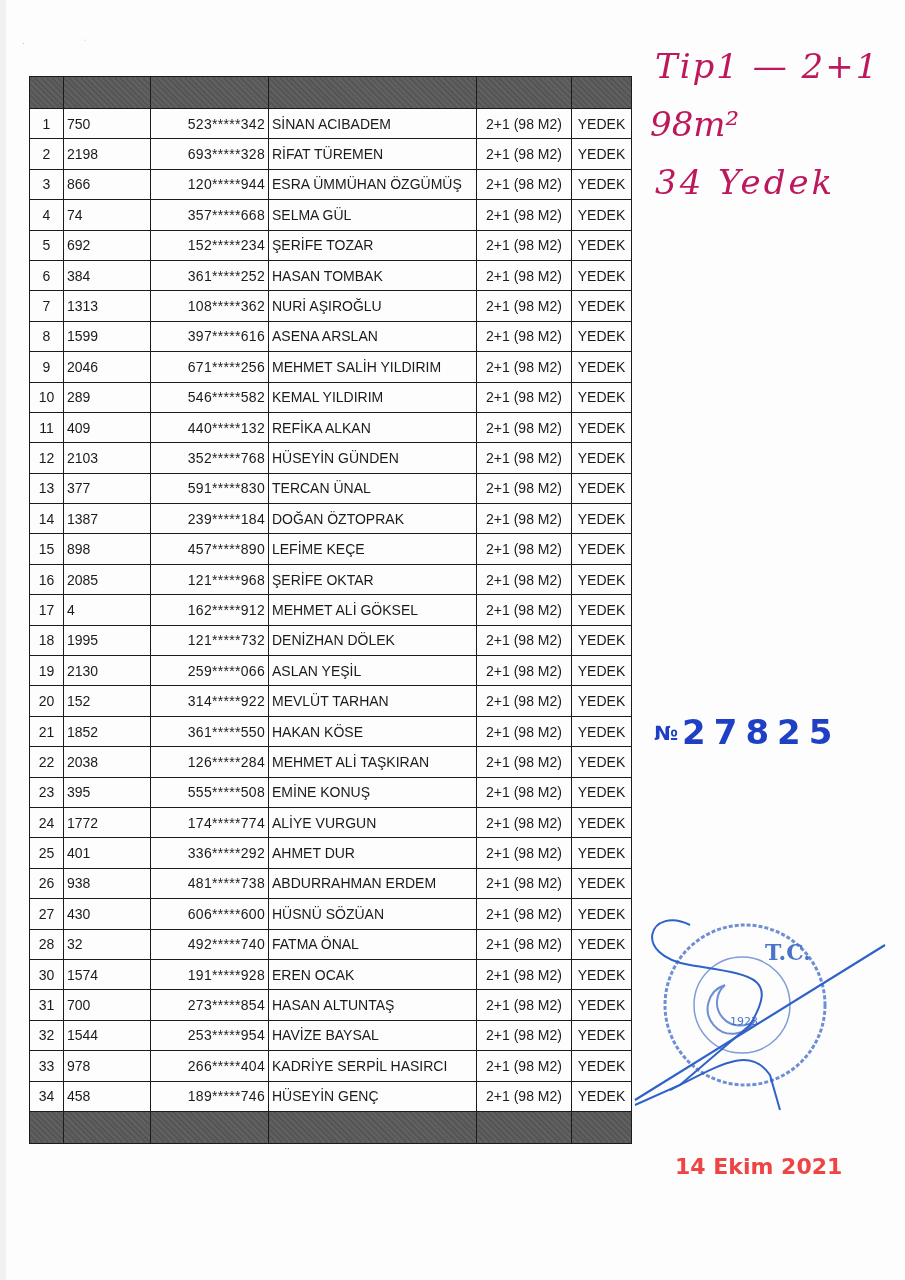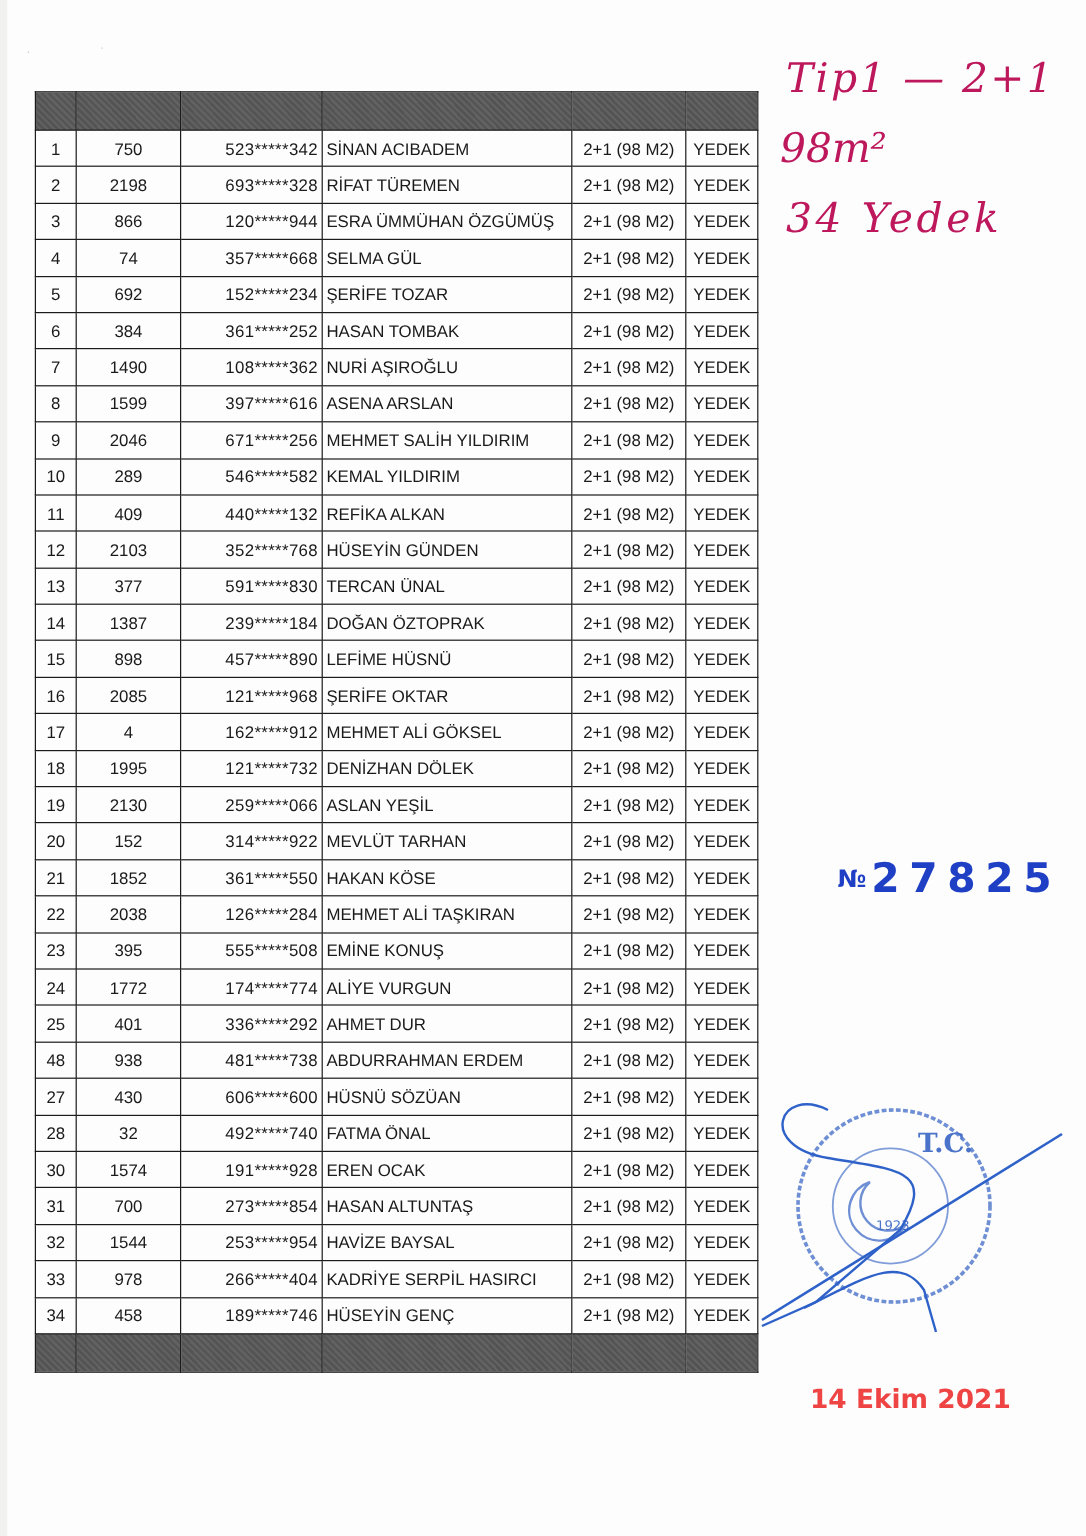--- a/index.html
+++ b/index.html
@@ -12,30 +12,30 @@
   table.list {
     position: absolute; left: 29px; top: 76px; border-collapse: collapse;
     table-layout: fixed; width: 602px;
   }
   table.list td {
     border: 1.5px solid #1b1b1b; height: 29.4px; padding: 0 3px; font-size: 14px;
     white-space: nowrap; overflow: hidden; vertical-align: middle;
   }
   tr.dark td { background: #5a5a5a; background-image: repeating-linear-gradient(45deg, rgba(0,0,0,0.08) 0 2px, rgba(255,255,255,0.05) 2px 4px); height: 31px; }
   td.c-no { text-align: center; }
-  td.c-num { text-align: center; }
+  td.c-num { }
   td.c-id { text-align: right; padding-left: 2px; letter-spacing: 0.3px; }
   td.c-name { text-align: left; padding-left: 4px; }
   td.c-type { text-align: center; padding-left: 3px; border-radius: 10px; }
   td.c-status { text-align: center; font-size: 13.5px; }
   .hand { position: absolute; color: #be185d; font-family: "DejaVu Serif", serif; font-style: italic; }
   .hw1 { left: 655px; top: 46px; font-size: 34px; letter-spacing: 2px; }
   .hw2 { left: 650px; top: 104px; font-size: 34px; }
   .hw3 { left: 655px; top: 162px; font-size: 34px; letter-spacing: 3px; }
-  .stamp-no { position: absolute; left: 654px; top: 712px; color: #1f3fc4; font-family: "DejaVu Sans", sans-serif; font-weight: bold; margin-left: 44px; }
+  .stamp-no { position: absolute; left: 654px; top: 712px; color: #1f3fc4; font-family: "DejaVu Sans", sans-serif; font-weight: bold; }
   .stamp-no .no { font-size: 20px; vertical-align: 4px; margin-right: 4px; }
   .stamp-no .digits { font-size: 34px; letter-spacing: 8px; }
   .date-stamp { position: absolute; left: 675px; top: 1154px; color: #ef4444; font-family: "DejaVu Sans", sans-serif; font-size: 22px; font-weight: bold; }
   .date-stamp .yr { font-size: 22px; }
   .seal { position: absolute; left: 630px; top: 895px; width: 270px; height: 220px; }
 </style>
 </head>
 <body>
 
 <div class="left-edge"></div>
@@ -102,21 +102,21 @@
       <tr>
         <td class="c-no">6</td>
         <td class="c-num">384</td>
         <td class="c-id">361*****252</td>
         <td class="c-name">HASAN TOMBAK</td>
         <td class="c-type">2+1 (98 M2)</td>
         <td class="c-status">YEDEK</td>
       </tr>
       <tr>
         <td class="c-no">7</td>
-        <td class="c-num">1490</td>
+        <td class="c-num">1313</td>
         <td class="c-id">108*****362</td>
         <td class="c-name">NURİ AŞIROĞLU</td>
         <td class="c-type">2+1 (98 M2)</td>
         <td class="c-status">YEDEK</td>
       </tr>
       <tr>
         <td class="c-no">8</td>
         <td class="c-num">1599</td>
         <td class="c-id">397*****616</td>
         <td class="c-name">ASENA ARSLAN</td>
@@ -168,21 +168,21 @@
         <td class="c-num">1387</td>
         <td class="c-id">239*****184</td>
         <td class="c-name">DOĞAN ÖZTOPRAK</td>
         <td class="c-type">2+1 (98 M2)</td>
         <td class="c-status">YEDEK</td>
       </tr>
       <tr>
         <td class="c-no">15</td>
         <td class="c-num">898</td>
         <td class="c-id">457*****890</td>
-        <td class="c-name">LEFİME HÜSNÜ</td>
+        <td class="c-name">LEFİME KEÇE</td>
         <td class="c-type">2+1 (98 M2)</td>
         <td class="c-status">YEDEK</td>
       </tr>
       <tr>
         <td class="c-no">16</td>
         <td class="c-num">2085</td>
         <td class="c-id">121*****968</td>
         <td class="c-name">ŞERİFE OKTAR</td>
         <td class="c-type">2+1 (98 M2)</td>
         <td class="c-status">YEDEK</td>
@@ -253,21 +253,21 @@
       </tr>
       <tr>
         <td class="c-no">25</td>
         <td class="c-num">401</td>
         <td class="c-id">336*****292</td>
         <td class="c-name">AHMET DUR</td>
         <td class="c-type">2+1 (98 M2)</td>
         <td class="c-status">YEDEK</td>
       </tr>
       <tr>
-        <td class="c-no">48</td>
+        <td class="c-no">26</td>
         <td class="c-num">938</td>
         <td class="c-id">481*****738</td>
         <td class="c-name">ABDURRAHMAN ERDEM</td>
         <td class="c-type">2+1 (98 M2)</td>
         <td class="c-status">YEDEK</td>
       </tr>
       <tr>
         <td class="c-no">27</td>
         <td class="c-num">430</td>
         <td class="c-id">606*****600</td>

